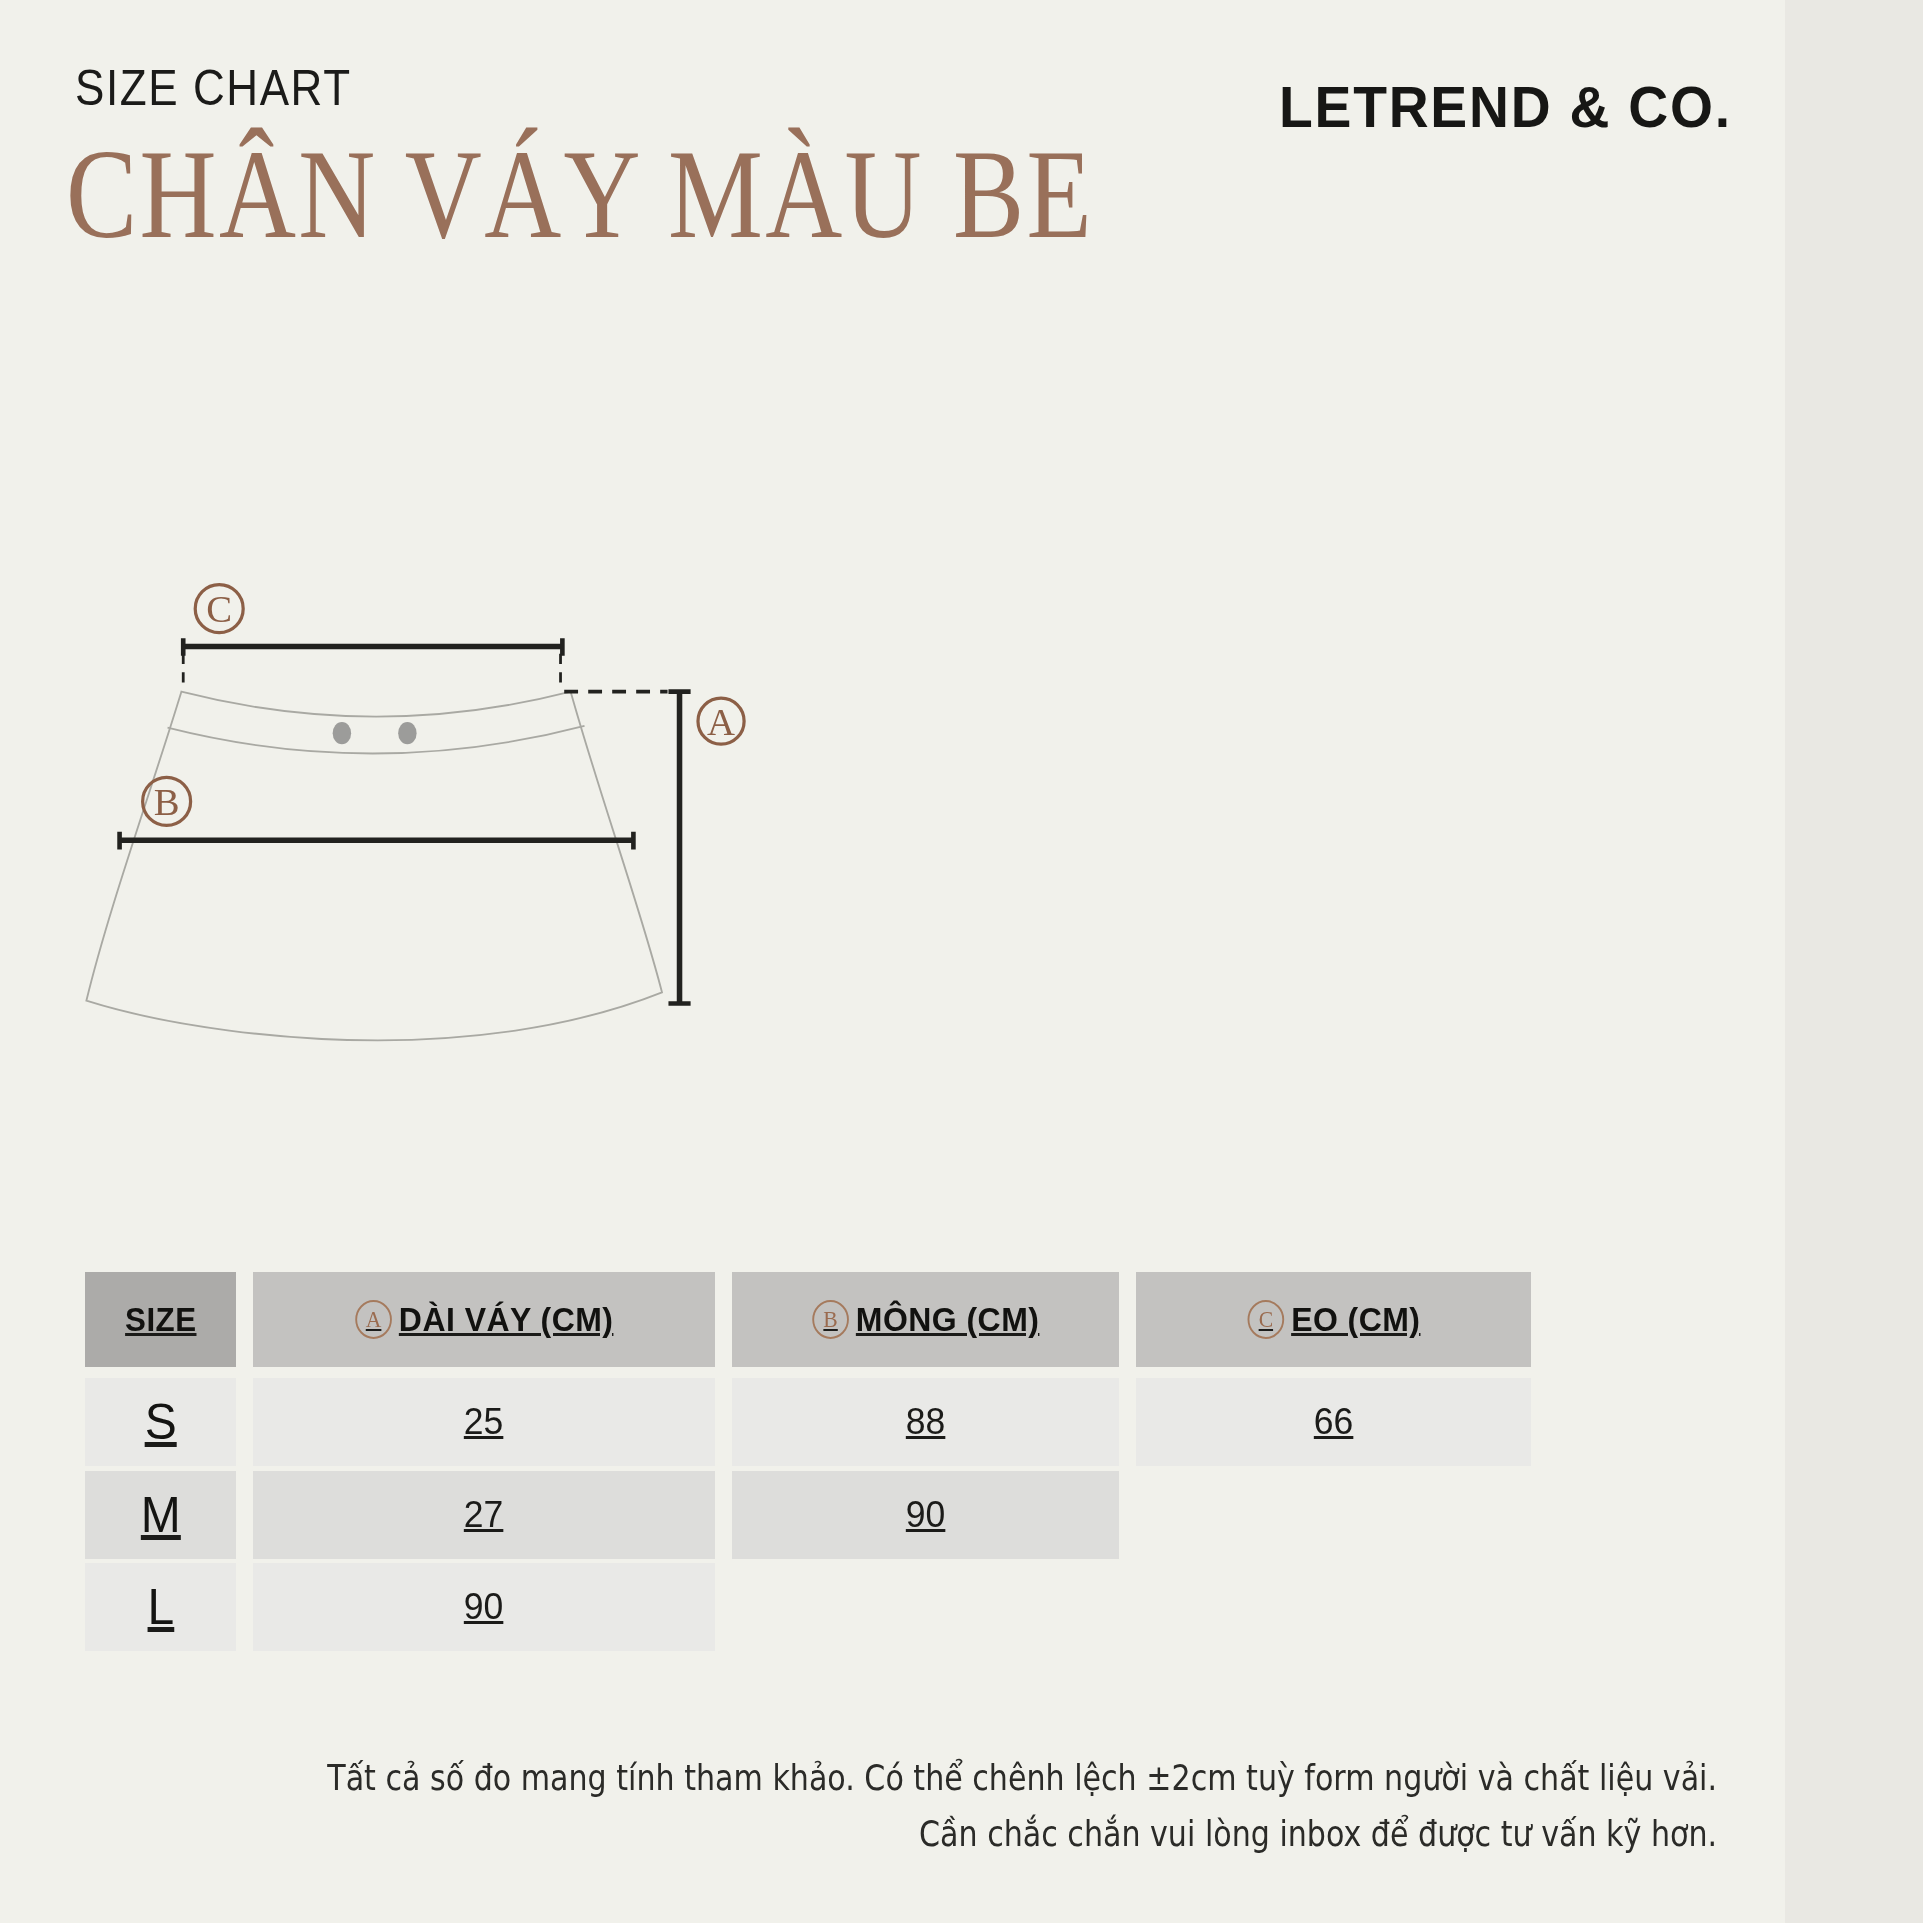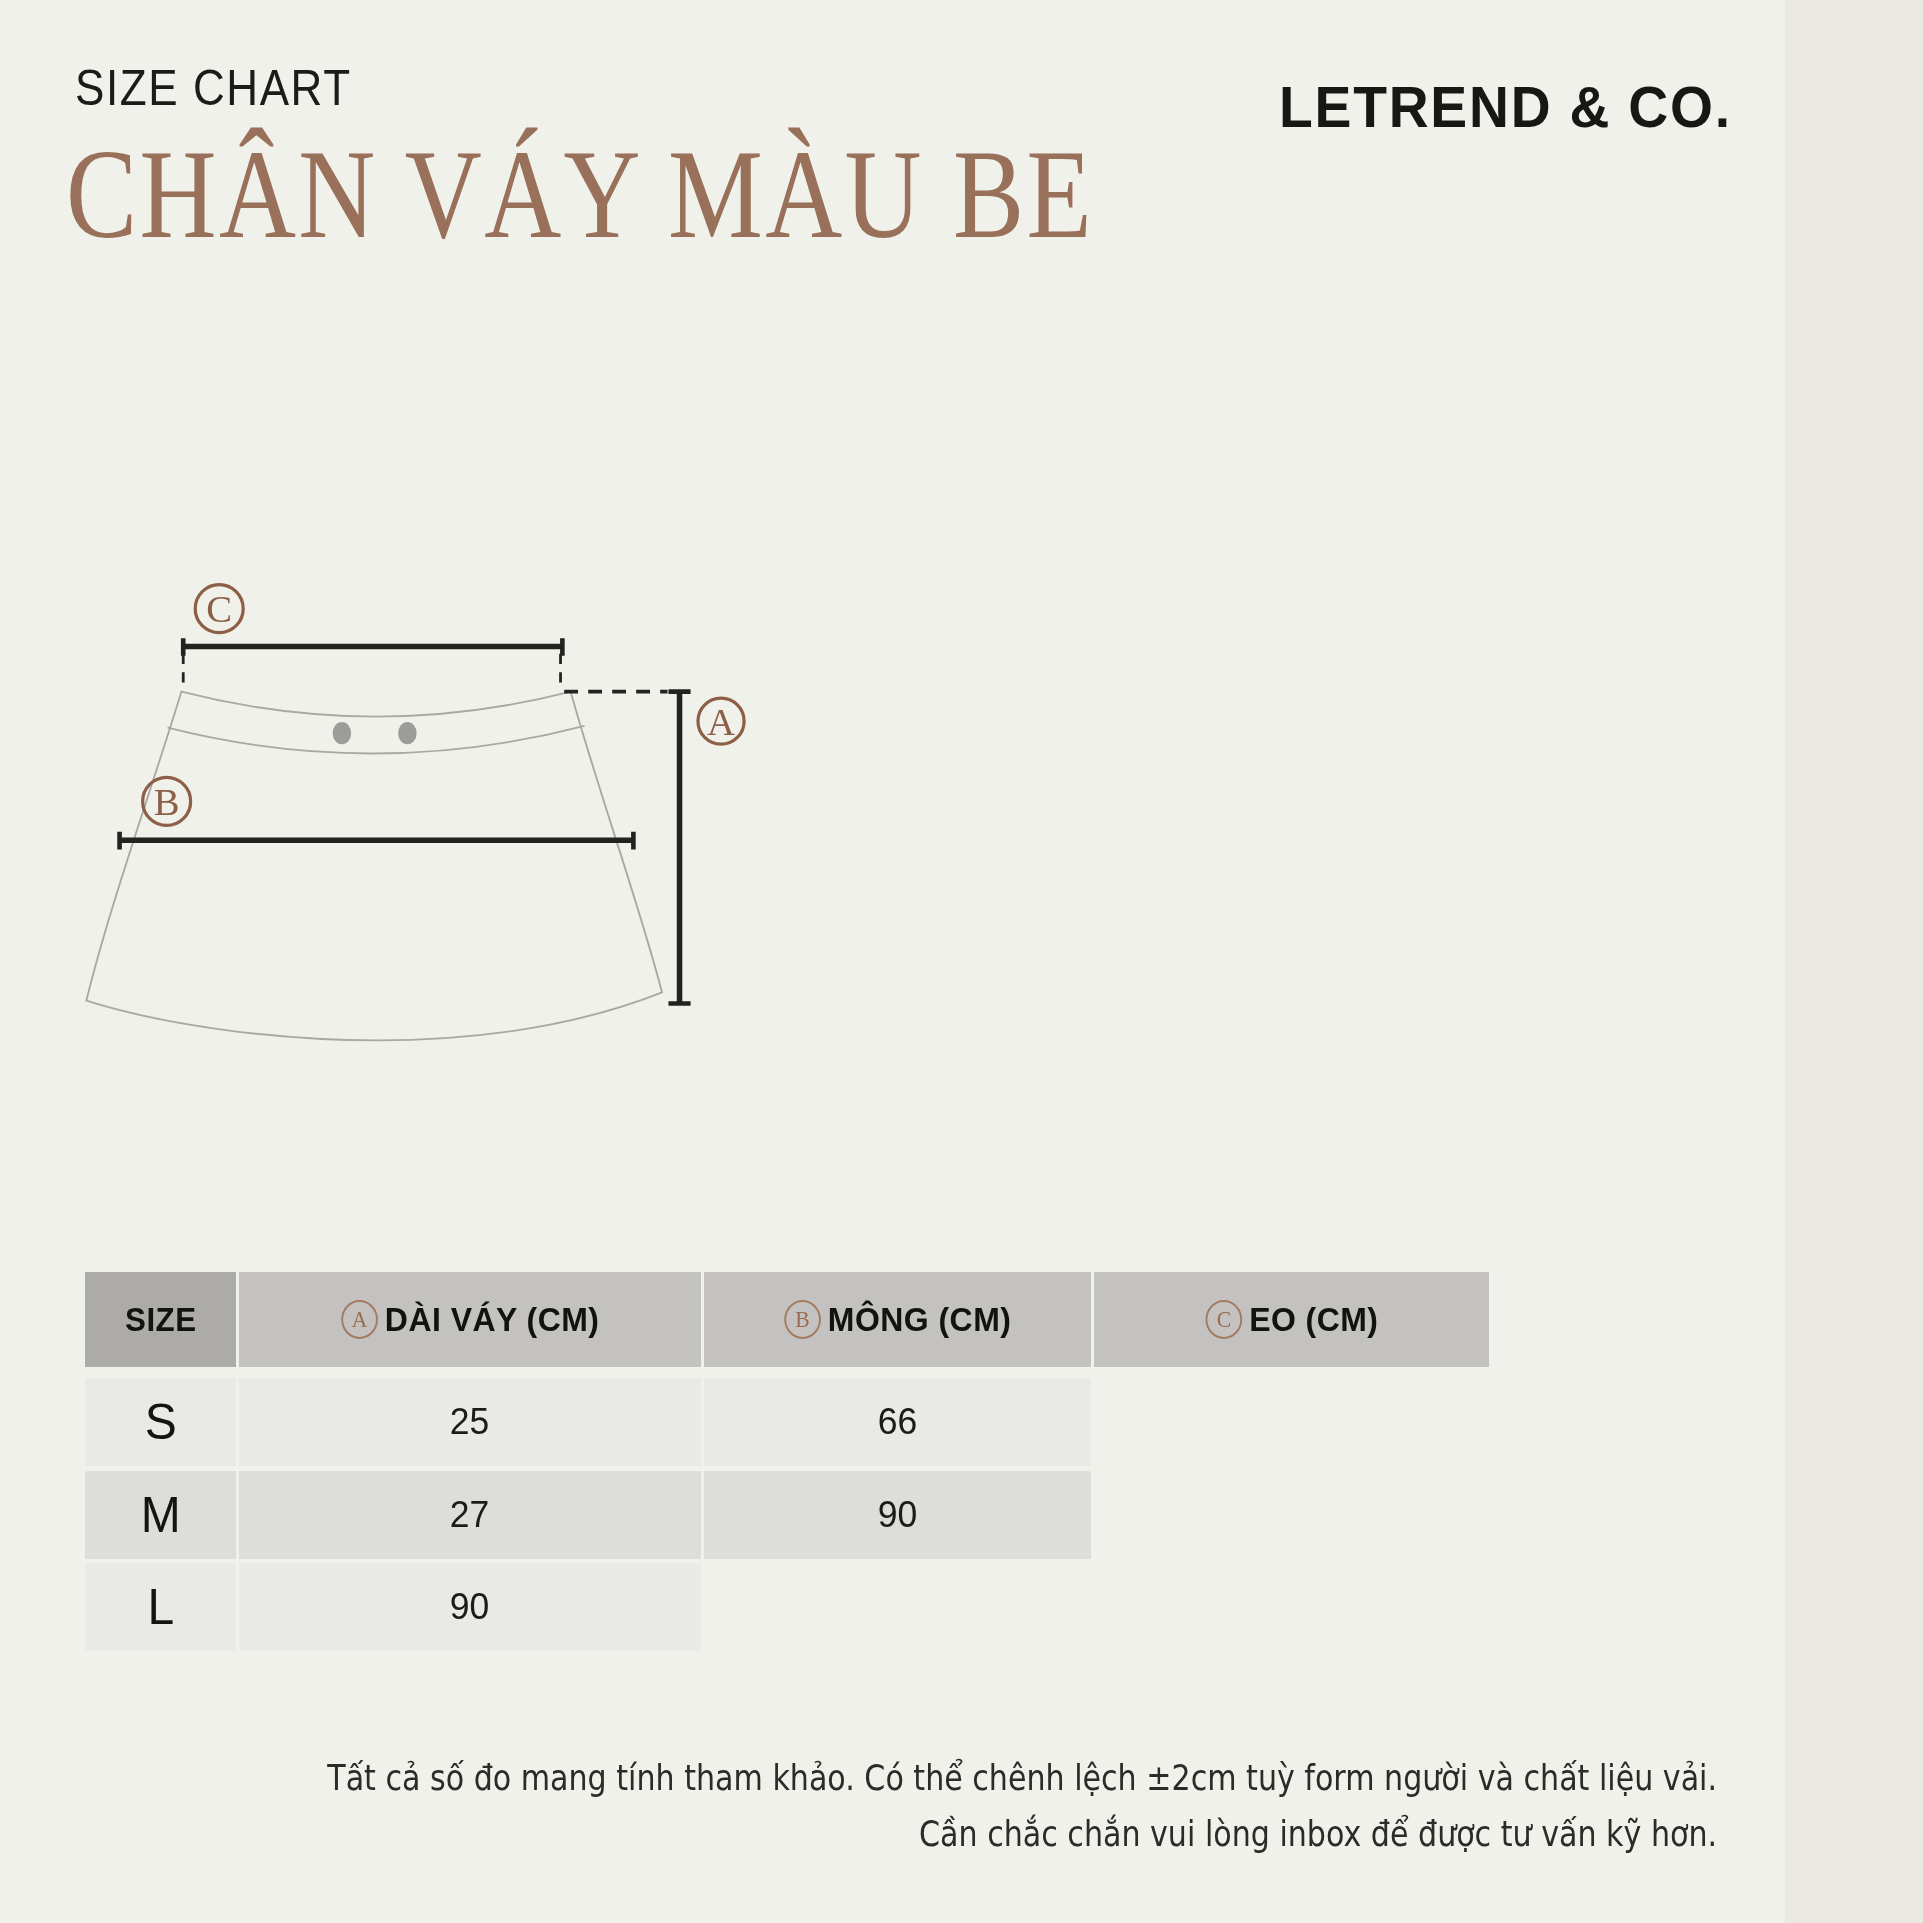--- a/index.html
+++ b/index.html
@@ -35,21 +35,21 @@
   .tick{stroke:#22221F;stroke-width:5;fill:none;}
   .dash-v{stroke:#22221F;stroke-width:3;stroke-dasharray:11 9;fill:none;}
   .dash-h{stroke:#22221F;stroke-width:4;stroke-dasharray:15 11;fill:none;}
   .label-ring{fill:none;stroke:#8C5F46;stroke-width:3.5;}
   .label-letter{
     font-family:"Liberation Serif", serif;font-size:42px;fill:#8C5F46;
     text-anchor:middle;
   }
   
   .size-table{position:absolute;left:85px;top:1272px;width:1410px;}
-  .t-grid{display:grid;grid-template-columns:151px 462px 387px 395px;column-gap:3px;}
+  .t-grid{display:grid;grid-template-columns:151px 462px 387px 395px;column-gap:17px;text-decoration:underline;}
   .t-header{height:95px;}
   .t-header .cell{display:flex;align-items:center;justify-content:center;height:95px;}
   .cell-size-h{background:#ACABA9;}
   .cell-h{background:#C3C2C0;}
   .h-label{
     font-size:34px;font-weight:700;letter-spacing:0.5px;color:#121210;
     transform:scaleX(0.92);transform-origin:center;white-space:nowrap;
   }
   .h-inner{display:flex;align-items:center;gap:7.4px;transform:scaleX(0.94);transform-origin:center;}
   .badge{
@@ -150,20 +150,23 @@
     <div class="t-body">
 
       <div class="t-grid t-row row-light">
         <div class="cell">
           <span class="size-letter">S</span>
         </div>
         <div class="cell">
           <span class="num">25</span>
         </div>
         <div class="cell">
+          <span class="num">88</span>
+        </div>
+        <div class="cell">
           <span class="num">66</span>
         </div>
       </div>
 
       <div class="t-grid t-row row-mid">
         <div class="cell">
           <span class="size-letter">M</span>
         </div>
         <div class="cell">
           <span class="num">27</span>

